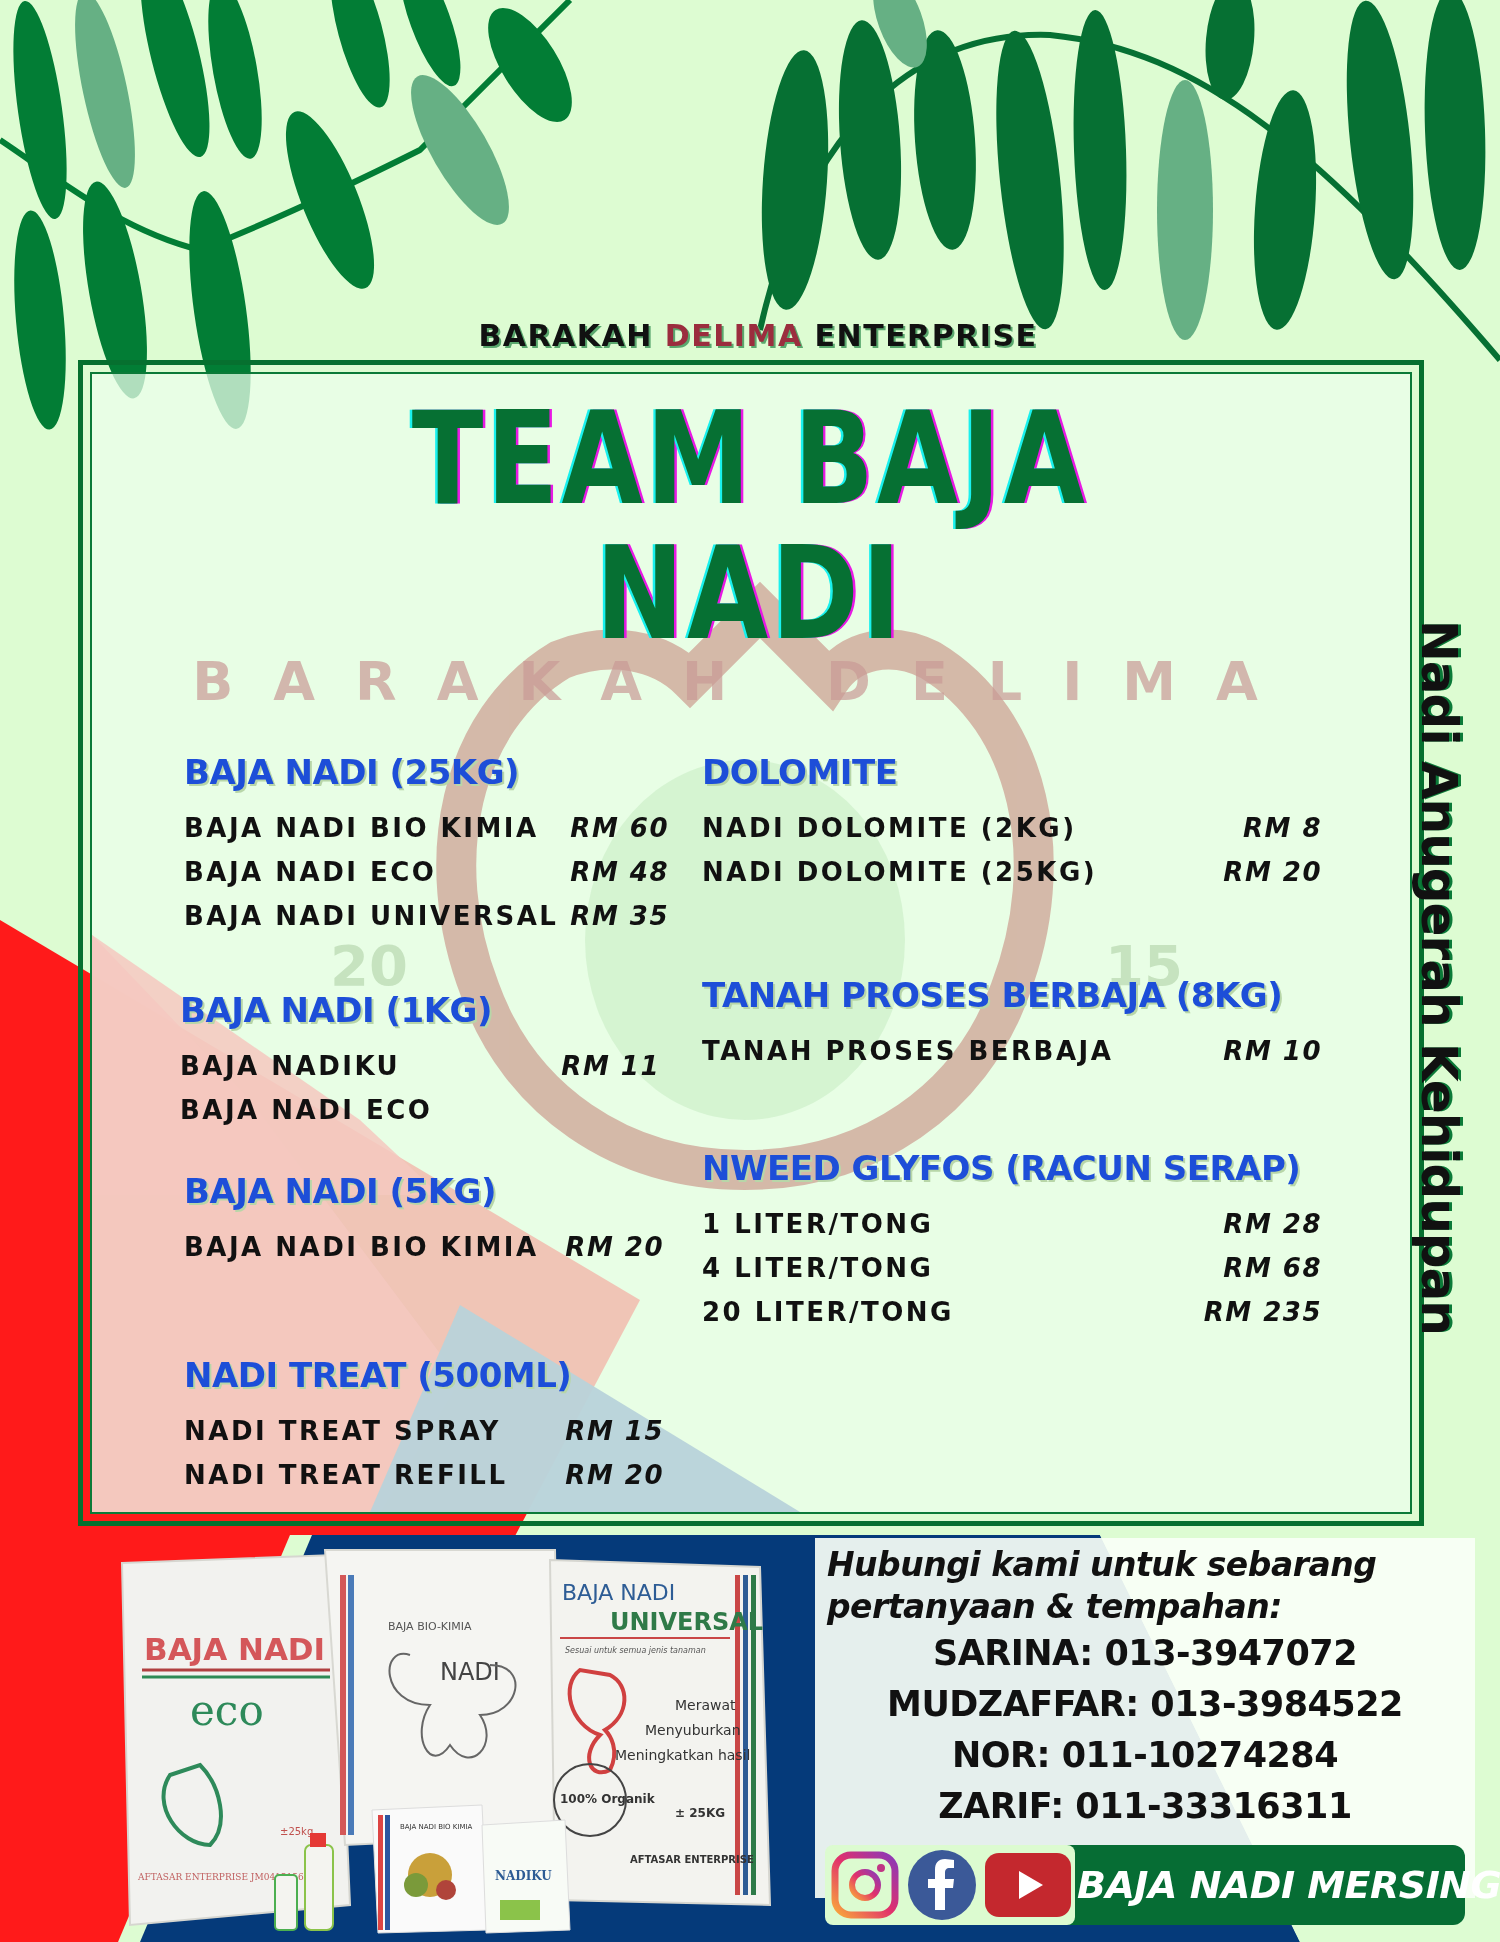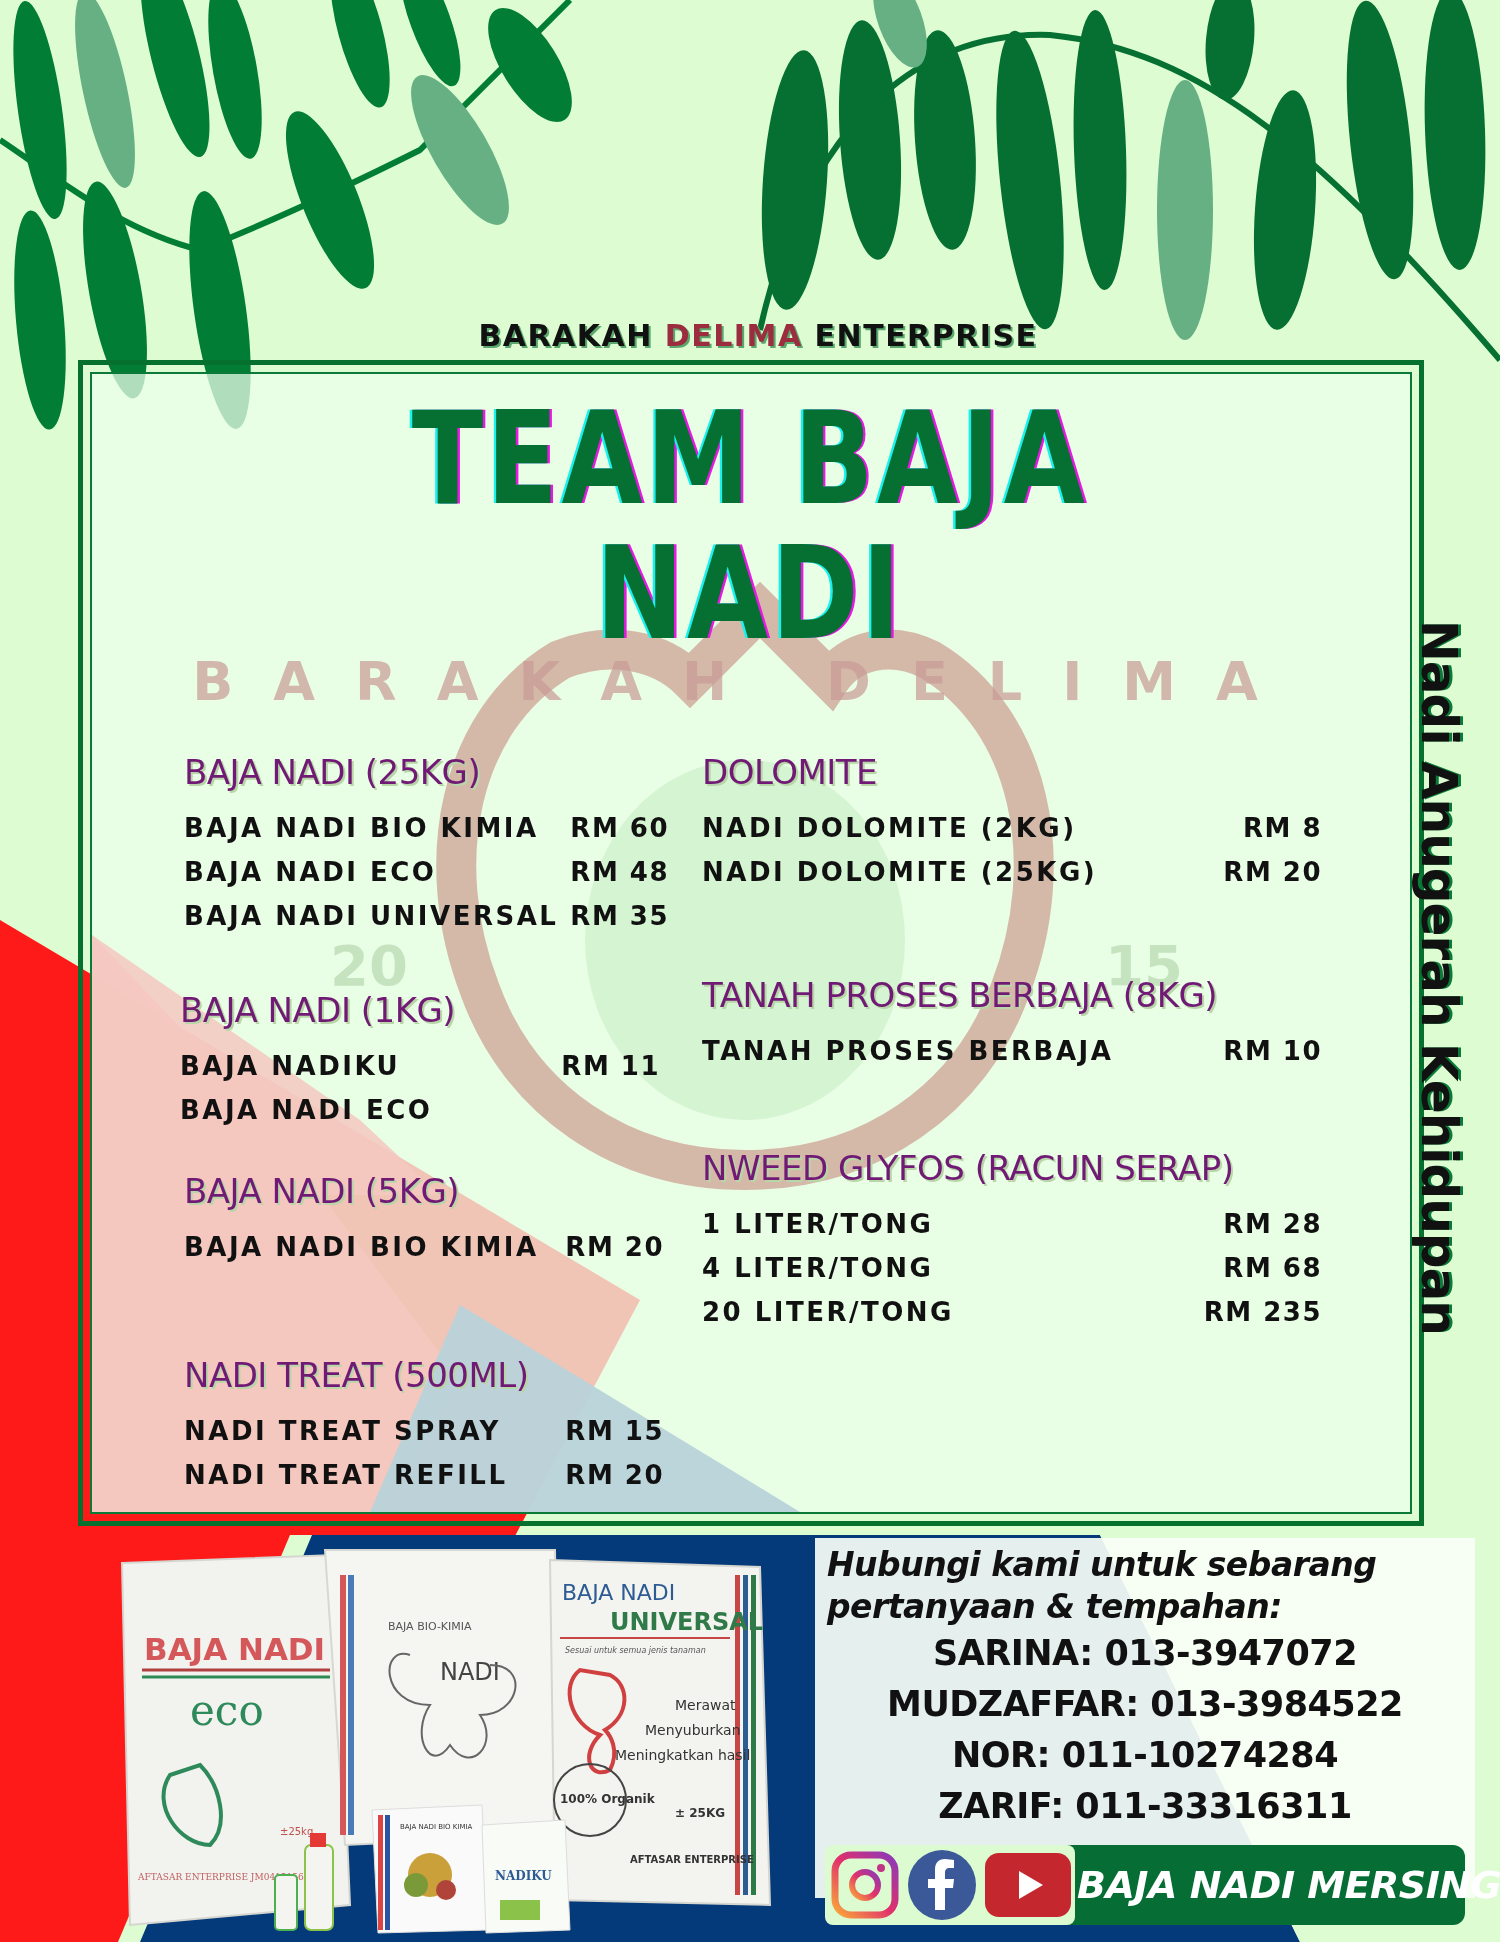--- a/index.html
+++ b/index.html
@@ -32,30 +32,30 @@
     font-family: "DejaVu Sans", sans-serif; font-weight: bold;
     font-size: 128px; color: #067033; letter-spacing: 4px;
     transform: scaleX(0.82); transform-origin: center;
     text-shadow: -3px 0 0 #19f1ee, 3px 0 0 #e818e4;
     line-height: 1;
   }
   .title.l1 { top: 395px; }
   .title.l2 { top: 530px; }
   .section { position: absolute; }
   .sec-head {
-    font-family: "DejaVu Sans", sans-serif; font-weight: normal; font-size: 34px;
-    color: #701a75; text-shadow: 2px 2px 0 #b8d6a8; white-space: nowrap;
+    font-family: "DejaVu Sans", sans-serif; font-weight: bold; font-size: 34px;
+    color: #1d4ed8; text-shadow: 2px 2px 0 #b8d6a8; white-space: nowrap;
     margin-bottom: 14px; letter-spacing: -0.5px;
   }
   .row {
     display: flex; justify-content: space-between; align-items: baseline;
     font-family: "DejaVu Sans", sans-serif; font-weight: bold; font-size: 26px;
     color: #111; letter-spacing: 2.5px; height: 44px; line-height: 44px; white-space: nowrap;
   }
-  .row .price { letter-spacing: 1.5px; }
+  .row .price { letter-spacing: 1.5px; font-style: italic; }
   .side-text {
     position: absolute; left: 1468px; top: 620px;
     transform: rotate(90deg); transform-origin: 0 0;
     font-family: "DejaVu Sans", sans-serif; font-weight: bold; font-size: 50px;
     color: #111; white-space: nowrap; letter-spacing: -1px;
     text-shadow: 0 -3px 0 #0b7a38;
   }
   .products {
     position: absolute; left: 110px; top: 1545px; width: 710px; height: 390px;
   }

